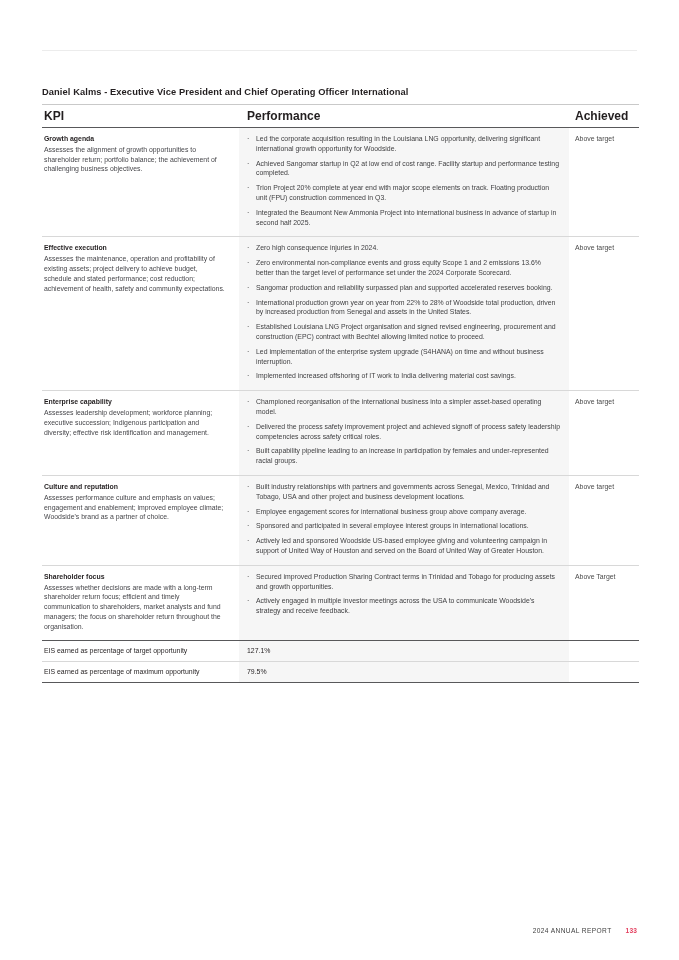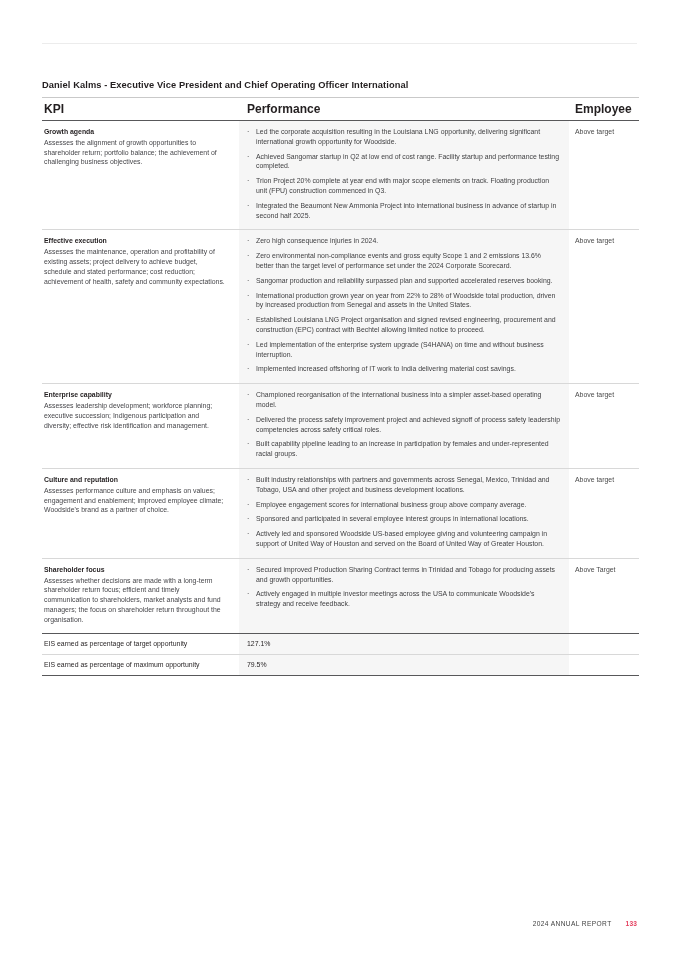--- a/index.html
+++ b/index.html
@@ -10,21 +10,21 @@
   body {
     width: 679px;
     height: 960px;
     font-family: "Liberation Sans", sans-serif;
     color: #231f20;
     position: relative;
     overflow: hidden;
   }
   .page {
     position: absolute;
-    left: 0; top: 0;
+    left: 0; top: 7px;
     width: 679px;
     height: 804px;
   }
   .top-rule {
     position: absolute;
     left: 42px;
     top: 43px;
     width: 595px;
     height: 1px;
     background: #ececec;
@@ -174,21 +174,21 @@
     <table class="kpi-table">
       <colgroup>
         <col class="c-kpi">
           <col class="c-perf">
           <col class="c-out">
       </colgroup>
       <thead>
         <tr>
           <th class="th-kpi">KPI</th>
           <th class="th-perf">Performance</th>
-          <th class="th-out">Employee</th>
+          <th class="th-out">Achieved</th>
         </tr>
       </thead>
       <tbody id="table-body">
           <tr>
             <td class="kpi-cell">
               <span class="kpi-name">Growth agenda</span>
               <span class="kpi-desc">Assesses the alignment of growth opportunities to shareholder return; portfolio balance; the achievement of challenging business objectives.</span>
             </td>
             <td class="perf-cell">
               <ul class="bullets">

